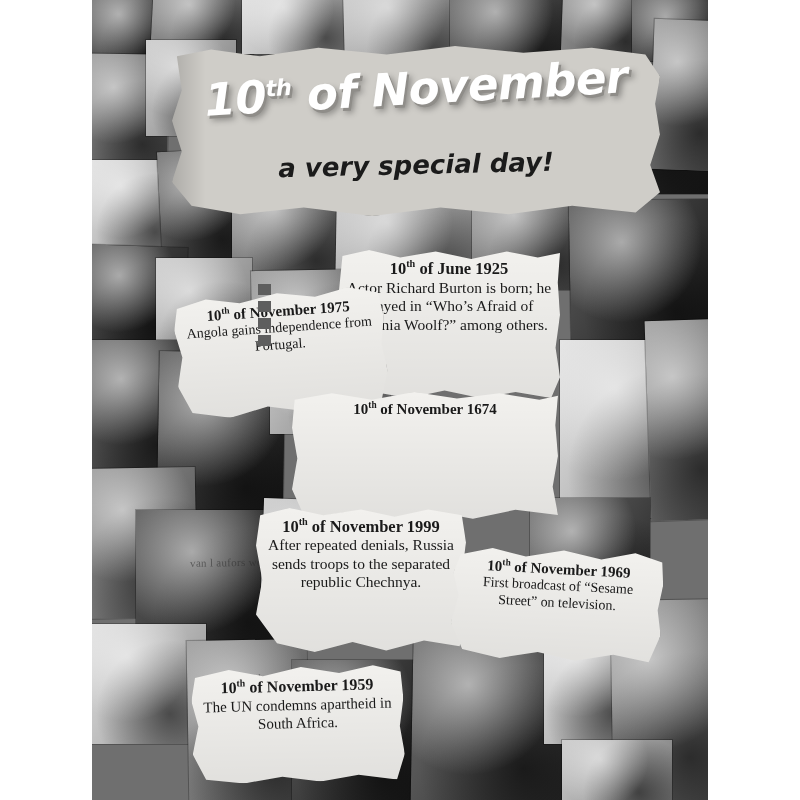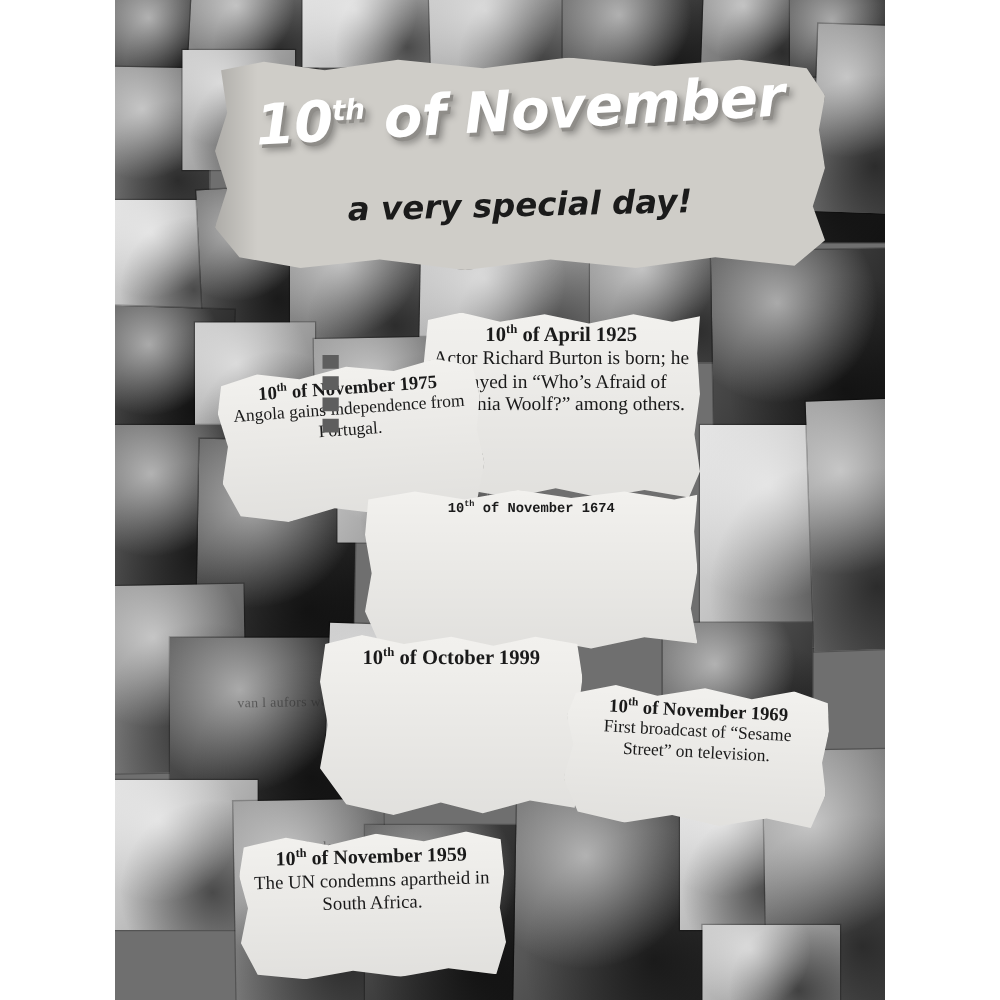--- a/index.html
+++ b/index.html
@@ -194,21 +194,21 @@
     padding: 8px 8px 0;
     font-size: 15.5px;
     line-height: 1.2;
     clip-path: polygon(
       1% 6%, 15% 1%, 30% 6%, 46% 0%, 62% 5%, 78% 1%, 93% 6%, 100% 3%,
       99% 26%, 100% 50%, 98% 74%, 100% 96%,
       84% 92%, 68% 99%, 52% 93%, 36% 100%, 20% 94%, 5% 99%,
       0% 76%, 2% 52%, 0% 28%
     );
   }
-  #scrap-1674 .hl { font-size: 11px; font-family: Liberation Mono, monospace; }
+  #scrap-1674 .hl { font-size: 15px; }
 
   #scrap-1999 {
     left: 256px; top: 508px;
     width: 198px; height: 136px;
     padding: 8px 6px 0;
     font-size: 15.5px;
     line-height: 1.2;
     clip-path: polygon(
       2% 5%, 16% 0%, 32% 5%, 50% 1%, 66% 6%, 82% 1%, 98% 5%,
       100% 24%, 98% 46%, 100% 68%, 97% 96%,
@@ -331,41 +331,42 @@
   <div id="banner">
     <span class="strip"></span>
     <div id="banner-title">
       <span>10</span><span class="sup">th</span><span> of November</span>
     </div>
     <div id="banner-sub">a very special day!</div>
   </div>
 
   <div class="scrap" id="scrap-1925">
     <div class="txt">
-      <span class="hl"><span>10</span><span class="sup">th</span><span> of April 1925</span></span>
+      <span class="hl"><span>10</span><span class="sup">th</span><span> of June 1925</span></span>
       <span>Actor Richard Burton is born; he played in  “Who’s Afraid of Virginia Woolf?” among others.</span>
     </div>
   </div>
 
   <div class="scrap" id="scrap-1975">
     <div class="txt">
       <span class="hl"><span>10</span><span class="sup">th</span><span> of November 1975</span></span>
       <span>Angola gains independence from Portugal.</span>
     </div>
   </div>
 
   <div class="scrap" id="scrap-1674">
     <div class="txt">
       <span class="hl"><span>10</span><span class="sup">th</span><span> of November 1674</span></span>
     </div>
   </div>
 
   <div class="scrap" id="scrap-1999">
     <div class="txt">
-      <span class="hl"><span>10</span><span class="sup">th</span><span> of October 1999</span></span>
+      <span class="hl"><span>10</span><span class="sup">th</span><span> of November 1999</span></span>
+      <span>After repeated denials, Russia sends troops to the separated republic Chechnya.</span>
     </div>
   </div>
 
   <div class="scrap" id="scrap-1969">
     <div class="txt">
       <span class="hl"><span>10</span><span class="sup">th</span><span> of November 1969</span></span>
       <span>First broadcast of “Sesame Street” on television.</span>
     </div>
   </div>
 

